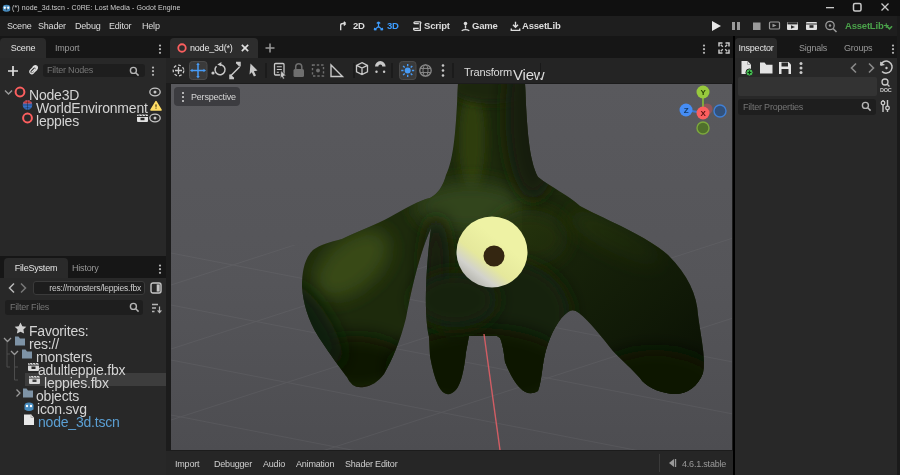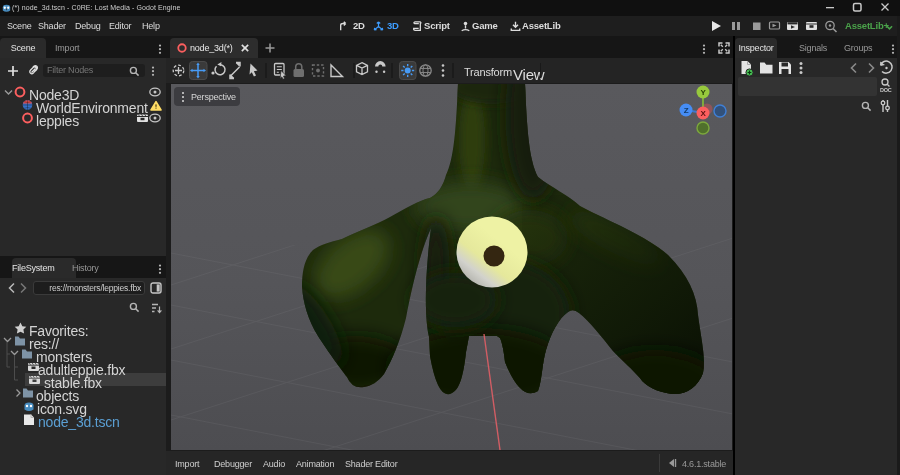--- a/index.html
+++ b/index.html
@@ -134,37 +134,38 @@
         <rect x="140.5" y="33.8" width="4" height="2.4" fill="#282828"></rect>
       <ellipse cx="155" cy="34" rx="5.2" ry="3.8" fill="none" stroke="#c6c6c6" stroke-width="1.3"></ellipse>
       <circle cx="155" cy="34" r="1.5" fill="#c6c6c6"></circle>
     </svg>
     <span class="treetext" style="left:29px;top:29px">Node3D</span>
     <span class="treetext" style="left:36px;top:42px">WorldEnvironment</span>
     <span class="treetext" style="left:36px;top:55px">leppies</span>
   </div>
 
   <div class="abs tabstrip" style="left:0;top:256px;width:166px;height:22px"></div>
-  <div class="abs tab-active" style="left:12px;top:258px;width:64px;height:20px;text-align:left;line-height:20px">FileSystem</div>
+  <div class="abs tab-active" style="left:4px;top:258px;width:64px;height:20px;text-align:center;line-height:20px">FileSystem</div>
   <span class="abs tab-label" style="left:72px;top:263px">History</span>
   <svg class="abs" style="left:158px;top:264px" width="4" height="10" viewBox="0 0 4 10">
       <circle cx="2" cy="1.6" r="1.1" fill="#b5b5b5"></circle>
       <circle cx="2" cy="5.2" r="1.1" fill="#b5b5b5"></circle>
       <circle cx="2" cy="8.8" r="1.1" fill="#b5b5b5"></circle>
     </svg>
   <div class="abs panel" style="left:0;top:278px;width:166px;height:197px">
     <svg class="abs" style="left:6px;top:4px" width="24" height="12" viewBox="0 0 24 12">
       <path d="M8 1.5 L3.5 6 L8 10.5" stroke="#b9b9b9" stroke-width="1.5" fill="none"></path>
       <path d="M15 1.5 L19.5 6 L15 10.5" stroke="#777" stroke-width="1.5" fill="none"></path>
     </svg>
     <div class="input" style="left:33px;top:3px;width:112px;height:14px;font-size:8.5px;color:#cfcfcf;text-align:right;padding:0 3px;line-height:13px;background:#1d1d1d;border:1px solid #3a3a3a">res://monsters/leppies.fbx</div>
     <svg class="abs" style="left:150px;top:4px" width="12" height="12" viewBox="0 0 12 12">
       <rect x="1" y="1" width="10" height="10" rx="2" fill="none" stroke="#c6c6c6" stroke-width="1.4"></rect>
         <rect x="6.7" y="2.4" width="3" height="7.2" fill="#c6c6c6"></rect>
     </svg>
+    <div class="input" style="left:5px;top:22px;width:138px;height:15px;padding:0 5px;line-height:15px">Filter Files</div>
     <svg class="abs" style="left:129px;top:24px" width="11" height="11" viewBox="0 0 11 11">
       <circle cx="4.4" cy="4.4" r="3" fill="none" stroke="#b5b5b5" stroke-width="1.4"></circle>
         <path d="M6.7 6.7 L9.6 9.6" stroke="#b5b5b5" stroke-width="1.5"></path>
     </svg>
     <svg class="abs" style="left:150px;top:24px" width="12" height="12" viewBox="0 0 12 12">
       <path d="M2 2.5 L8 2.5 M2 6 L6 6 M2 9.5 L4.5 9.5" stroke="#b5b5b5" stroke-width="1.4"></path>
       <path d="M9.5 4.5 L9.5 10.5 M7.6 8.4 L9.5 10.5 L11.4 8.4" stroke="#b5b5b5" stroke-width="1.2" fill="none"></path>
     </svg>
 
     <div class="abs" style="left:25px;top:95px;width:141px;height:13px;background:#3d3d3d"></div>
@@ -189,21 +190,21 @@
       <path d="M24.5 89.5 L24.5 85.5 Q24.5 82.5 29 82.5 Q33.5 82.5 33.5 85.5 L33.5 89.5 Q31 91 29 91 Q27 91 24.5 89.5 Z" fill="#478cbf"></path>
       <circle cx="27" cy="86" r="1.2" fill="#fff"></circle>
         <circle cx="31" cy="86" r="1.2" fill="#fff"></circle>
       <path d="M24 94.5 h7 l3 3 v7.5 h-10 Z" fill="#e8e8e8"></path>
         <path d="M31 94.5 v3 h3" fill="none" stroke="#b5b5b5" stroke-width="1"></path>
     </svg>
     <span class="treetext" style="left:29px;top:45px">Favorites:</span>
     <span class="treetext" style="left:29px;top:58px">res://</span>
     <span class="treetext" style="left:36px;top:71px">monsters</span>
     <span class="treetext" style="left:38px;top:84px">adultleppie.fbx</span>
-    <span class="treetext" style="left:44px;top:97px">stable.fbx</span>
+    <span class="treetext" style="left:44px;top:97px">leppies.fbx</span>
     <span class="treetext" style="left:36px;top:110px">objects</span>
     <span class="treetext" style="left:37px;top:123px">icon.svg</span>
     <span class="treetext" style="left:38px;top:136px;color:#5b9fd3">node_3d.tscn</span>
   </div>
 
   <div class="abs tabstrip" style="left:166px;top:36px;width:567px;height:22px"></div>
   <div class="abs tab-active" style="left:170px;top:38px;width:88px;height:20px;background:#2d2d2d"></div>
   <svg class="abs" style="left:177px;top:43px" width="10" height="10" viewBox="0 0 11 11">
     <circle cx="5.5" cy="5.5" r="4.1" fill="none" stroke="#fc5f5f" stroke-width="2"></circle>
   </svg>
@@ -444,18 +445,19 @@
     <path d="M145 3.5 L145.5 8 L150 7 Z" fill="#c9c9c9"></path>
     <circle cx="151.5" cy="10" r="1.2" fill="#c9c9c9"></circle>
     <rect x="3" y="19" width="139" height="19" rx="2" fill="#333333"></rect>
     <circle cx="150" cy="24" r="3" fill="none" stroke="#c9c9c9" stroke-width="1.3"></circle>
     <path d="M152.2 26.2 L154.5 28.5" stroke="#c9c9c9" stroke-width="1.3"></path>
     <text x="145" y="34" font-family="Liberation Sans" font-size="5.5" fill="#c9c9c9" font-weight="bold">DOC</text>
     <path d="M148 42 V54 M152.5 42 V54" stroke="#c9c9c9" stroke-width="1.4"></path>
     <circle cx="148" cy="45" r="1.8" fill="#282828" stroke="#c9c9c9" stroke-width="1.3"></circle>
     <circle cx="152.5" cy="50" r="1.8" fill="#282828" stroke="#c9c9c9" stroke-width="1.3"></circle>
   </svg>
+  <div class="input" style="left:738px;top:99px;width:138px;height:16px;padding:0 5px;line-height:16px">Filter Properties</div>
   <div class="abs" style="left:897px;top:16px;width:3px;height:459px;background:#1a1a1a"></div>
   <svg class="abs" style="left:861px;top:101px" width="11" height="11" viewBox="0 0 11 11">
     <circle cx="4.4" cy="4.4" r="3" fill="none" stroke="#b5b5b5" stroke-width="1.4"></circle>
       <path d="M6.7 6.7 L9.6 9.6" stroke="#b5b5b5" stroke-width="1.5"></path>
   </svg>
 </div>
 
 </body></html>

